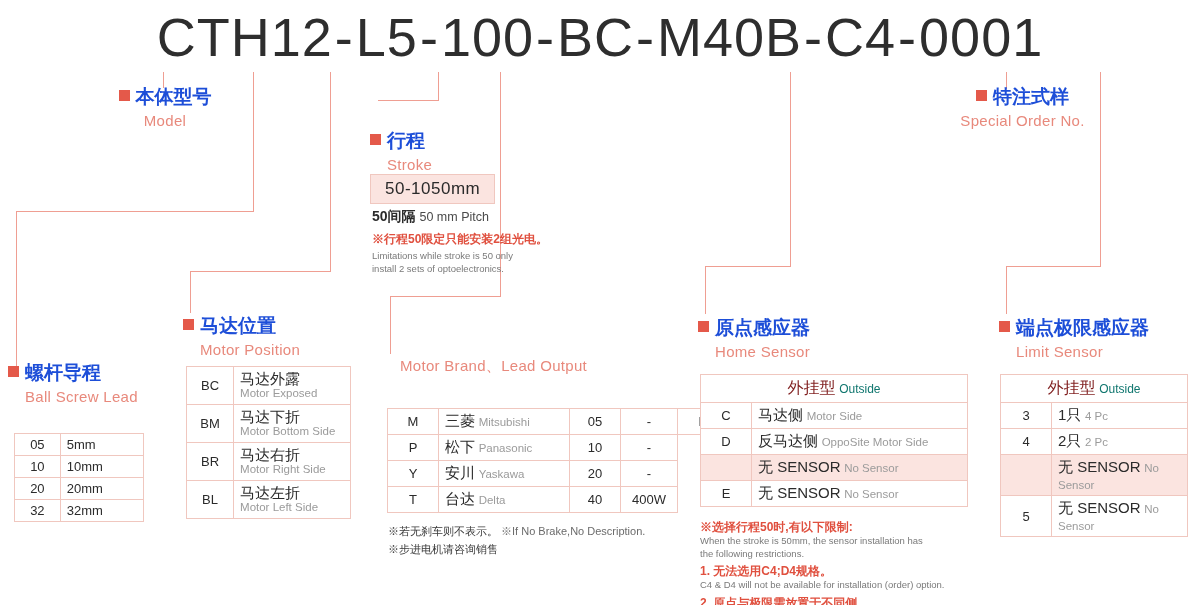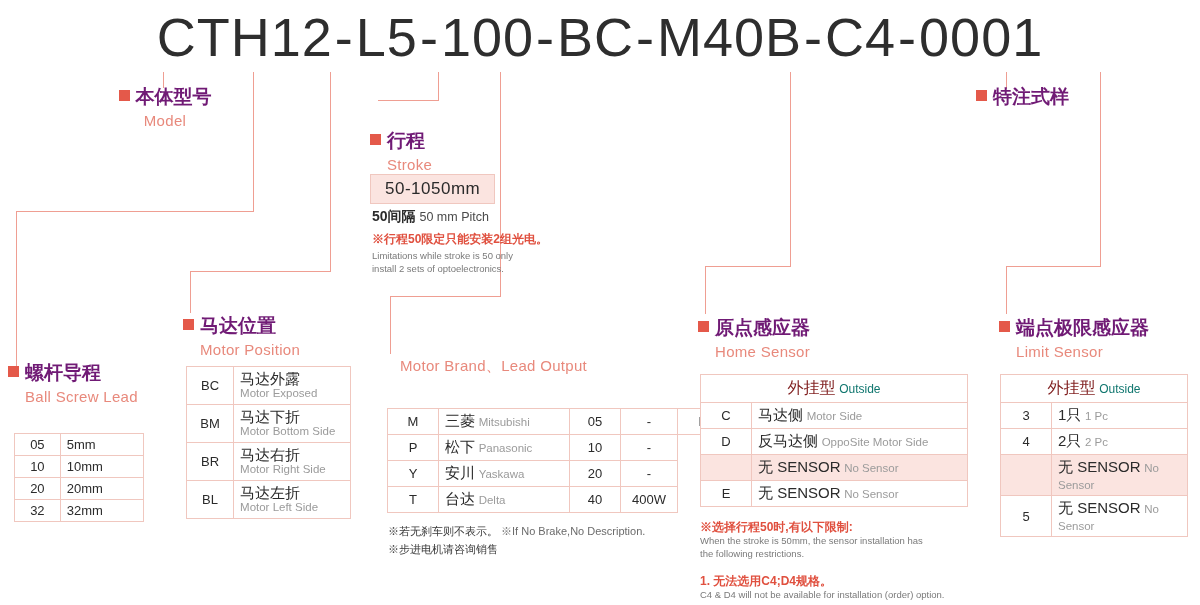--- a/index.html
+++ b/index.html
@@ -14,21 +14,21 @@
     white-space:nowrap;
   }
   .code-line .seg{font-weight:400;}
   .code-line .dash{color:#2e2e2e;margin:0 2px;}
   .vline{position:absolute;width:0;border-left:1.5px solid #ef9e92;}
   .hline{position:absolute;height:0;border-top:1.5px solid #ef9e92;}
   .corner{position:absolute;border-left:1.5px solid #ef9e92;border-top:1.5px solid #ef9e92;}
 
   .hdr{position:absolute;}
   .hdr .sq{display:inline-block;width:11px;height:11px;background:#e4594a;margin-right:6px;vertical-align:2px;}
-  .hdr .cn{font-size:19px;color:#701a75;font-weight:bold;display:inline;}
+  .hdr .cn{font-size:19px;color:#1d4ed8;font-weight:bold;display:inline;}
   .hdr .en{font-size:15px;color:#e8897c;margin-top:2px;letter-spacing:.3px;}
   .hdr.center{text-align:center;}
 
   table.opt{border-collapse:collapse;position:absolute;}
   table.opt td{
     border:1px solid #f0c7bf;font-size:13px;padding:3px 6px;background:#ffffff;
     vertical-align:middle;
   }
   td.key{text-align:center;font-size:15px;color:#2b2b2b;width:38px;}
   td.val .cn{font-size:15px;color:#2b2b2b;display:block;line-height:1.15;}
@@ -85,20 +85,21 @@
 <div class="hline" style="left:1006px;top:266px;width:95px;"></div>
 <div class="vline" style="left:1006px;top:266px;height:48px;"></div>
 
 <div class="hdr center" style="left:95px;top:84px;width:140px;">
   <div><span class="sq"></span><span class="cn">本体型号</span></div>
   <div class="en">Model</div>
 </div>
 
 <div class="hdr center" style="left:930px;top:84px;width:185px;">
   <div><span class="sq"></span><span class="cn">特注式样</span></div>
+  <div class="en">Special Order No.</div>
 </div>
 
 <div class="hdr" style="left:370px;top:128px;">
   <div><span class="sq"></span><span class="cn">行程</span></div>
   <div class="en" style="margin-left:17px;">Stroke</div>
 </div>
 <div class="pill" style="left:370px;top:174px;">50-1050mm</div>
 <div class="pitch" style="left:372px;top:208px;">
   <span>50间隔</span>
   <span class="en">50 mm Pitch</span>
@@ -265,21 +266,21 @@
       <span class="inline-cn">无 SENSOR</span>
       <span class="inline-en">No Sensor</span>
     </td>
   </tr>
 </tbody>
   </table>
 <div class="note" style="left:700px;top:519px;width:285px;">
   <span class="red">※选择行程50时,有以下限制:</span>
   <span class="sub">When the stroke is 50mm, the sensor installation has</span>
   <span class="sub">the following restrictions.</span>
-  <span class="red" style="display:block;margin-top:12px;">1. 无法选用C4;D4规格。</span>
+  <span class="red" style="display:block;margin-top:2px;">1. 无法选用C4;D4规格。</span>
   <span class="sub">C4 &amp; D4 will not be available for installation (order) option.</span>
   <span class="red" style="display:block;margin-top:3px;">2. 原点与极限需放置于不同侧。</span>
   
   
 </div>
 
 <div class="hdr" style="left:999px;top:315px;">
   <div><span class="sq"></span><span class="cn">端点极限感应器</span></div>
   <div class="en" style="margin-left:17px;">Limit Sensor</div>
 </div>
@@ -288,21 +289,21 @@
       <tr>
     <td class="hdrcell" colspan="2">
       <span class="cn">外挂型</span>
       <span class="en">Outside</span>
     </td>
   </tr>
   <tr>
     <td class="key" style="width:22px;">3</td>
     <td class="val">
       <span class="inline-cn">1只</span>
-      <span class="inline-en">1 Pc</span>
+      <span class="inline-en">4 Pc</span>
     </td>
   </tr>
   <tr>
     <td class="key">4</td>
     <td class="val">
       <span class="inline-cn">2只</span>
       <span class="inline-en">2 Pc</span>
     </td>
   </tr>
   <tr class="tinted">

